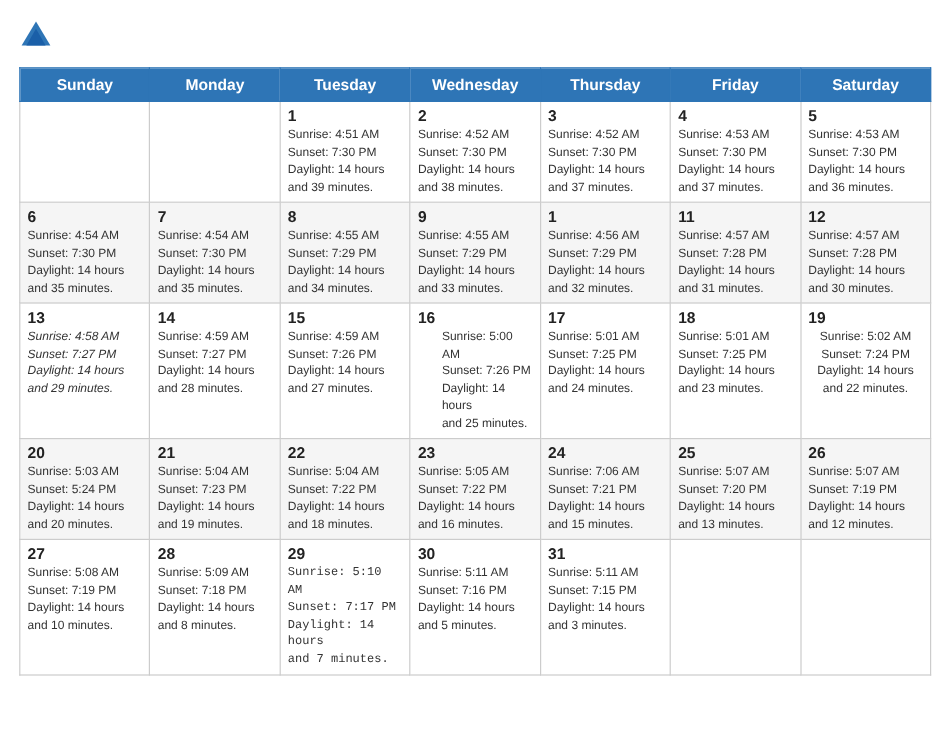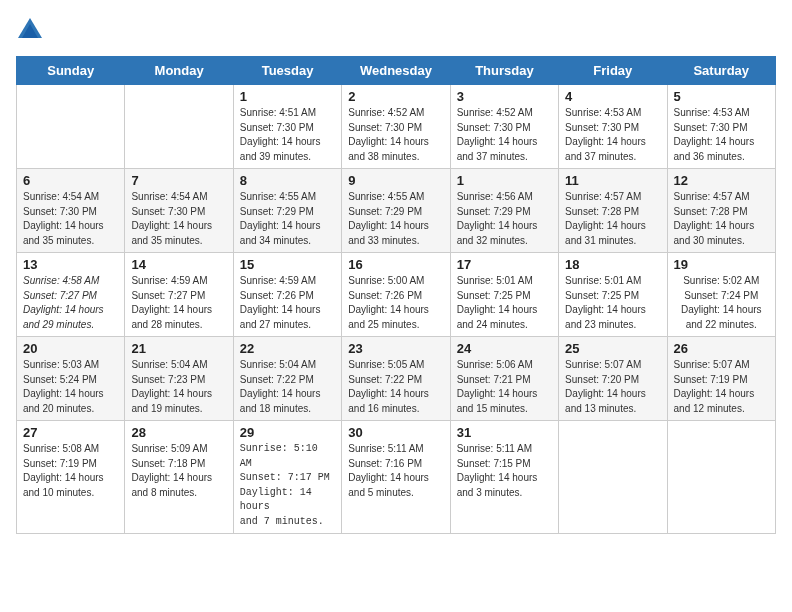--- a/index.html
+++ b/index.html
@@ -234,21 +234,21 @@
         </td>
         <td>
           <div class="day-number">15</div>
           <div class="day-info" style="white-space: pre-line;">Sunrise: 4:59 AM
 Sunset: 7:26 PM
 Daylight: 14 hours
 and 27 minutes.</div>
         </td>
         <td>
           <div class="day-number">16</div>
-          <div class="day-info" style="white-space: pre-line;">Sunrise: 5:00 AM
+          <div class="day-info" style="white-space: pre-line; margin-left: 20px;">Sunrise: 5:00 AM
 Sunset: 7:26 PM
 Daylight: 14 hours
 and 25 minutes.</div>
         </td>
         <td>
           <div class="day-number">17</div>
           <div class="day-info" style="white-space: pre-line;">Sunrise: 5:01 AM
 Sunset: 7:25 PM
 Daylight: 14 hours
 and 24 minutes.</div>
@@ -292,21 +292,21 @@
         </td>
         <td>
           <div class="day-number">23</div>
           <div class="day-info" style="white-space: pre-line;">Sunrise: 5:05 AM
 Sunset: 7:22 PM
 Daylight: 14 hours
 and 16 minutes.</div>
         </td>
         <td>
           <div class="day-number">24</div>
-          <div class="day-info" style="white-space: pre-line;">Sunrise: 5:06 AM
+          <div class="day-info" style="white-space: pre-line;">Sunrise: 7:06 AM
 Sunset: 7:21 PM
 Daylight: 14 hours
 and 15 minutes.</div>
         </td>
         <td>
           <div class="day-number">25</div>
           <div class="day-info" style="white-space: pre-line;">Sunrise: 5:07 AM
 Sunset: 7:20 PM
 Daylight: 14 hours
 and 13 minutes.</div>

